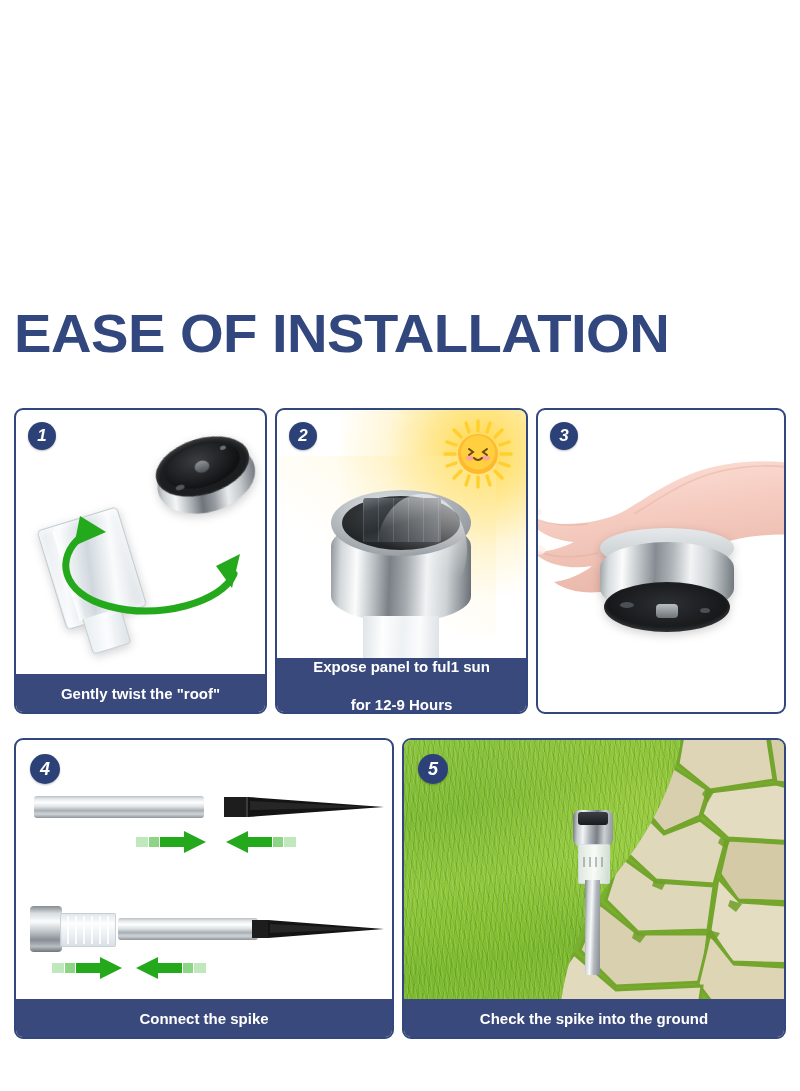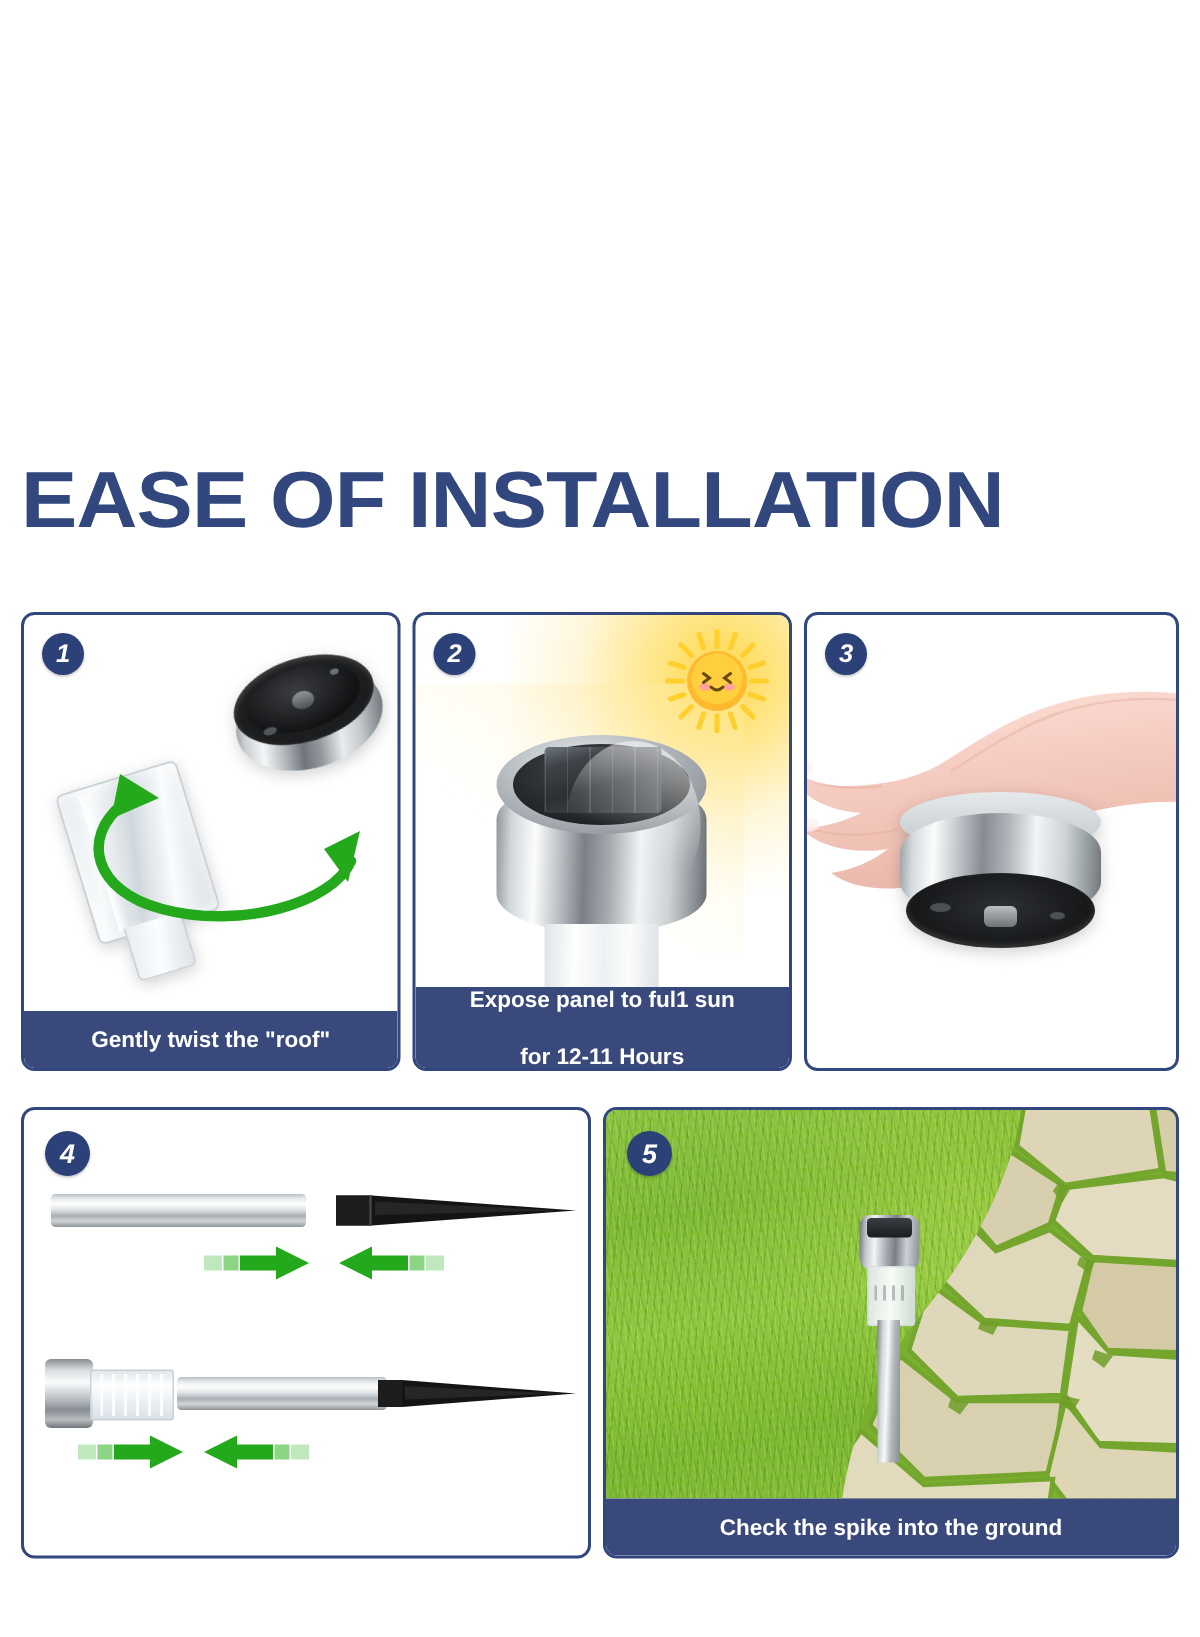--- a/index.html
+++ b/index.html
@@ -241,21 +241,21 @@
       <div class="top2"></div>
       <div class="solar"></div>
       <div class="gleam"></div>
       <div class="tube"></div>
     </div>
   </div>
 
   <div class="caption">
     <span>
       <span>Expose panel to ful1 sun</span><br>
-      <span>for 12-11 Hours</span>
+      <span>for 12-9 Hours</span>
     </span>
   </div>
 </div>
 
 <div class="panel" id="panel-3">
   <div class="badge">3</div>
 
   <div class="stage">
 
     <svg class="p3-hand" viewBox="0 0 284 150">
@@ -353,20 +353,23 @@
       <g opacity=".3">
           <rect x="60" y="9" width="12" height="10" fill="#2cb320"></rect>
         </g>
       <g opacity=".55">
           <rect x="49" y="9" width="10" height="10" fill="#2cb320"></rect>
         </g>
       <path d="M48 9 L24 9 L24 3 L2 14 L24 25 L24 19 L48 19 Z" fill="#23a91b"></path>
     </svg>
   </div>
 
+  <div class="caption">
+    <span>Connect the spike</span>
+  </div>
 </div>
 
 <div class="panel" id="panel-5">
   <div class="badge">5</div>
 
   <div class="stage">
     <div class="p5-grass"></div>
 
     <svg class="p5-path" viewBox="0 0 230 275" preserveAspectRatio="none">
       <defs>

